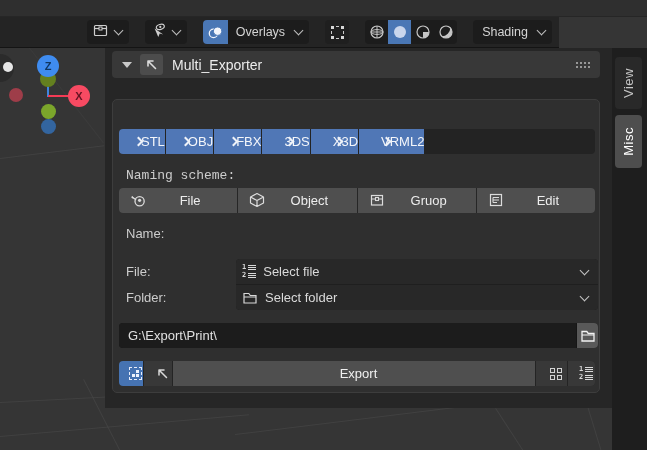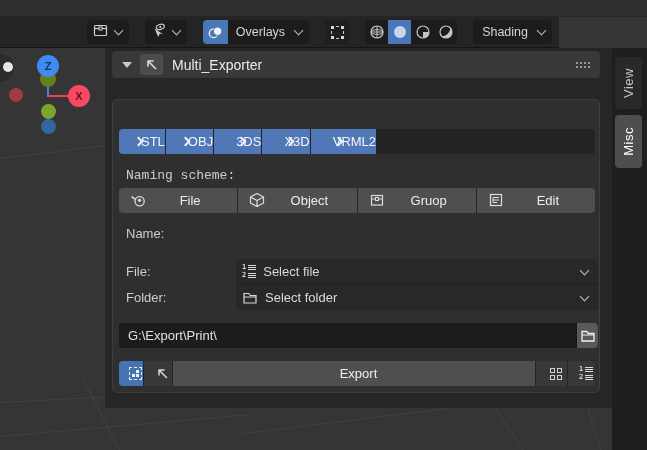--- a/index.html
+++ b/index.html
@@ -248,20 +248,24 @@
       <div class="fmtwrap">
         <div class="fmtrow">
           <div class="fmtcell">
               <span class="chev-r"></span>
               <span>STL</span>
             </div>
           <div class="fmtcell">
               <span class="chev-r"></span>
               <span>OBJ</span>
             </div>
+          <div class="fmtcell">
+              <span class="chev-r"></span>
+              <span>FBX</span>
+            </div>
         </div>
         <div class="fmtrow r2">
           <div class="fmtcell">
               <span class="chev-r"></span>
               <span>3DS</span>
             </div>
           <div class="fmtcell">
               <span class="chev-r"></span>
               <span>X3D</span>
             </div>

